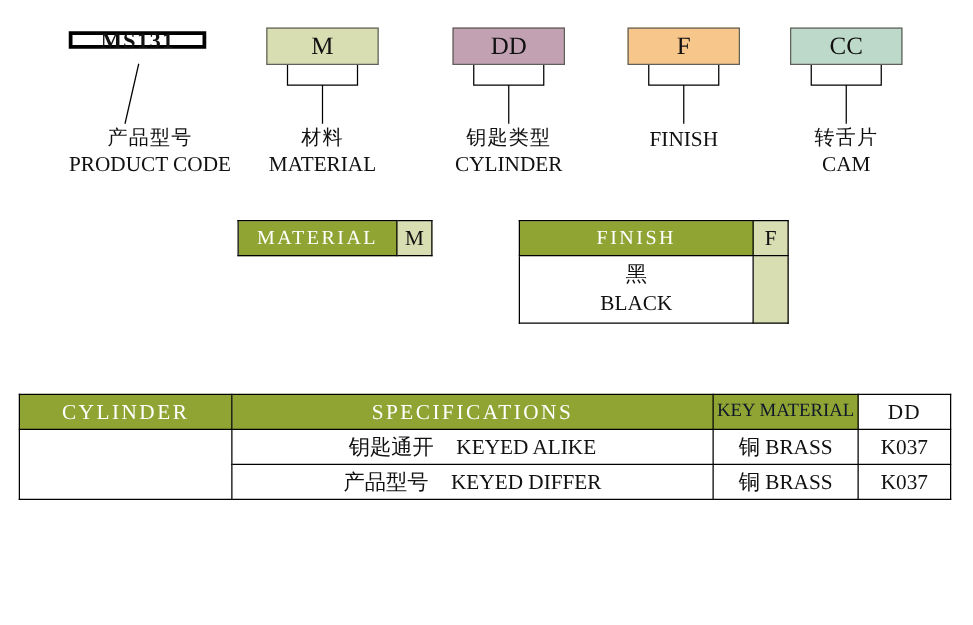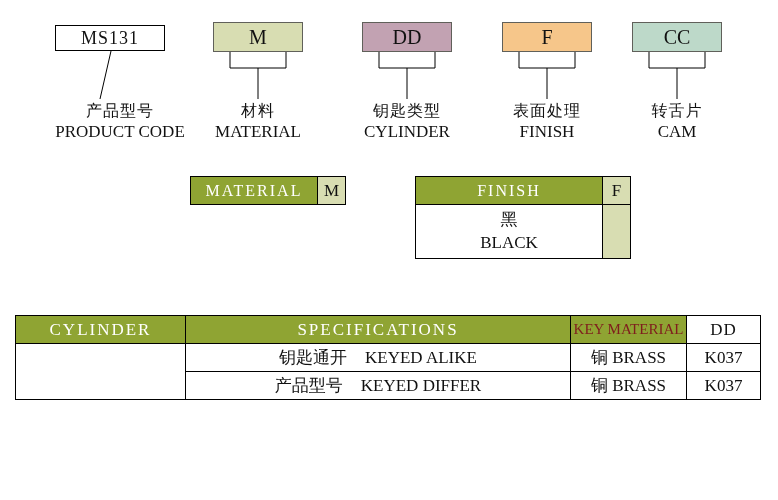--- a/index.html
+++ b/index.html
@@ -20,21 +20,21 @@
     top: 22px;
     height: 30px;
     width: 90px;
     display: flex;
     align-items: center;
     justify-content: center;
     font-size: 20px;
     border: 1px solid #62625а;
     border: 1px solid #60605a;
   }
-  .code-box.b0 { left: 55px; top: 25px; width: 110px; height: 26px; border: 1px solid #000000; font-size: 18px; letter-spacing: 1px; }
+  .code-box.b0 { left: 55px; top: 25px; width: 110px; height: 14px; border: 3px solid #000000; font-size: 18px; letter-spacing: 1px; font-weight: bold; }
   .code-box.b1 { left: 213px; }
   .code-box.b2 { left: 362px; }
   .code-box.b3 { left: 502px; }
   .code-box.b4 { left: 632px; }
 
   .connectors { position: absolute; left: 0; top: 0; }
 
   .code-label {
     position: absolute;
     top: 101px;
@@ -76,21 +76,21 @@
   .spec-table col.c-dd   { width: 74px; }
   .spec-table th, .spec-table td {
     border: 1px solid #000;
     height: 28px;
     text-align: center;
     vertical-align: middle;
     font-weight: normal;
     font-size: 17px;
   }
   .spec-table th.olive { color: #ffffff; letter-spacing: 2px; }
-  .spec-table th.key-head { color: #7f1d1d; font-size: 15px; letter-spacing: 0; }
+  .spec-table th.key-head { color: #0f172a; font-size: 15px; letter-spacing: 0; }
   .spec-table th.dd-head { background: #ffffff; color: #111111; letter-spacing: 1px; }
   .spec-pair { display: inline-flex; gap: 18px; align-items: baseline; }
 </style>
 </head>
 <body>
 
 <div class="page">
 
   <svg class="connectors" width="778" height="160" viewBox="0 0 778 160">
     <g stroke="#000000" stroke-width="1" fill="none">
@@ -118,21 +118,20 @@
   </div>
   <div class="code-label l2">
     <div class="zh">钥匙类型</div>
     <div class="en">CYLINDER</div>
   </div>
   <div class="code-label l1">
     <div class="zh">材料</div>
     <div class="en">MATERIAL</div>
   </div>
   <div class="code-label l3">
-    <div class="zh">表面处理</div>
     <div class="en">FINISH</div>
   </div>
   <div class="code-label l4">
     <div class="zh">转舌片</div>
     <div class="en">CAM</div>
   </div>
 
   <table class="mini-table mt-material">
     <tbody>
       <tr>

